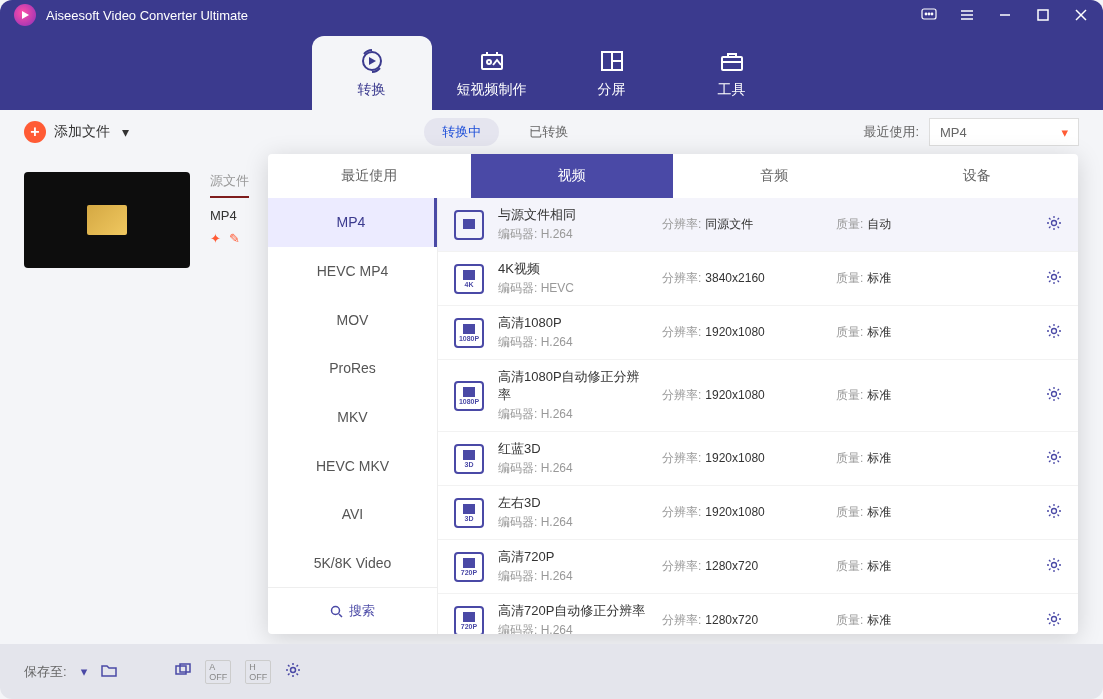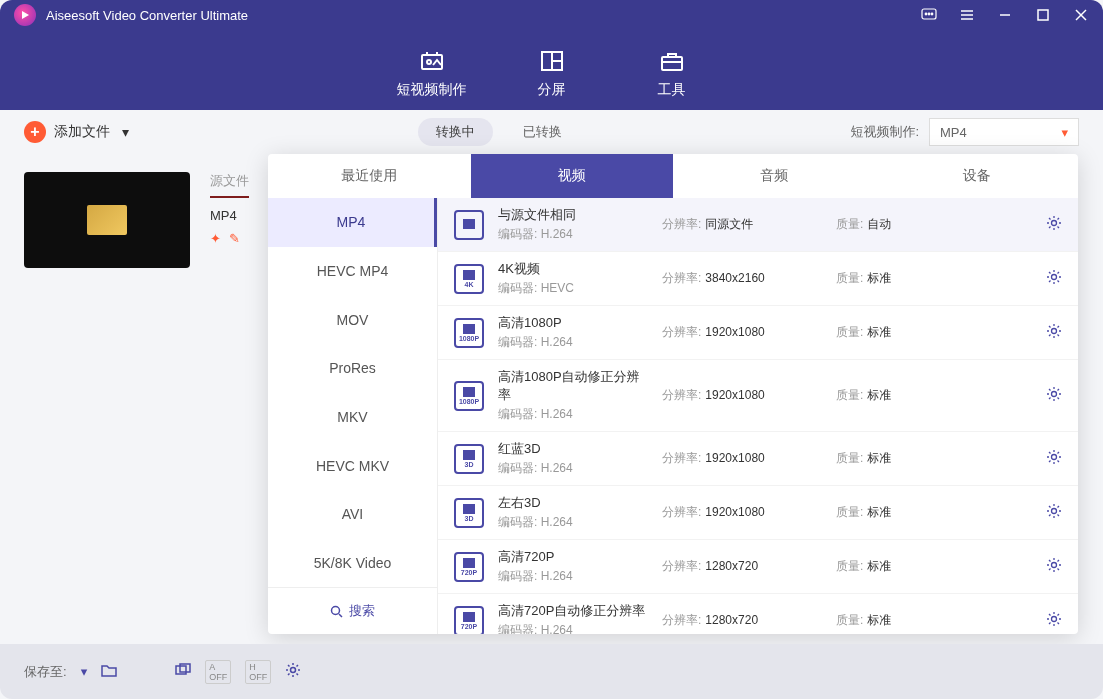--- a/index.html
+++ b/index.html
@@ -17,21 +17,21 @@
 .main-tabs { display: flex; justify-content: center; gap: 0; margin-top: 6px; }
 .main-tab { width: 120px; height: 74px; display: flex; flex-direction: column; align-items: center; justify-content: center; gap: 6px; color: #fff; font-size: 14px; cursor: pointer; border-radius: 12px 12px 0 0; }
 .main-tab.active { background: #f4f5f8; color: #3b3a8e; }
 .main-tab .ico { width:28px; height:28px; display:flex; align-items:center; justify-content:center; }
 
 .toolbar { height: 44px; display: flex; align-items: center; padding: 0 24px; background: #f4f5f8; }
 .add-btn { display: flex; align-items: center; gap: 8px; cursor: pointer; font-size: 14px; color: #333; }
 .add-ico { width: 22px; height: 22px; border-radius: 50%; background: #ff5b35; color:#fff; display:flex; align-items:center; justify-content:center; font-size:16px; font-weight:bold; }
 .add-caret { margin-left:4px; }
 .conv-toggle { margin-left: auto; margin-right: auto; display: flex; align-items: center; gap: 30px; }
-.pill { background: #e5e5ef; padding: 5px 18px; border-radius: 14px; font-size: 13px; color: #404040; }
+.pill { background: #e5e5ef; padding: 5px 18px; border-radius: 14px; font-size: 13px; color: #1d4ed8; }
 .plain-tab { font-size: 13px; color: #666; cursor:pointer; }
 .all-fmt { display: flex; align-items: center; gap: 10px; font-size: 13px; color: #666; }
 .fmt-select { width: 150px; height: 28px; background: #fff; border: 1px solid #ddd; display: flex; align-items: center; padding: 0 10px; font-size: 13px; cursor:pointer; justify-content: space-between; }
 .fmt-caret { color: #ff5b35; }
 
 .content { position: relative; height: 490px; }
 .file-row { display: flex; padding: 18px 24px; gap: 20px; }
 .thumb { width: 166px; height: 96px; background: #0d0d0d; border-radius: 4px; display:flex; align-items:center; justify-content:center; }
 .thumb-inner { width:40px; height:30px; background:linear-gradient(135deg,#d4a843,#f0c860); border-radius:2px; }
 .file-info { font-size: 13px; color: #666; }
@@ -106,20 +106,31 @@
           </span>
         <span>
             <svg width="14" height="14" viewBox="0 0 14 14" stroke="#fff" stroke-width="1.5">
               <line x1="2" y1="2" x2="12" y2="12"></line>
               <line x1="12" y1="2" x2="2" y2="12"></line>
             </svg>
           </span>
       </div>
     </div>
     <div class="main-tabs">
+      <div class="main-tab active">
+        <span class="ico">
+            <svg width="26" height="26" viewBox="0 0 26 26" fill="none" stroke="#3b3a8e" stroke-width="2">
+              <circle cx="13" cy="13" r="9"></circle>
+              <path d="M10 9 L17 13 L10 17 Z" fill="#3b3a8e" stroke="none"></path>
+              <path d="M5 6 A11 11 0 0 1 13 2"></path>
+              <path d="M21 20 A11 11 0 0 1 13 24"></path>
+            </svg>
+          </span>
+        <span>转换</span>
+      </div>
       <div class="main-tab">
         <span class="ico">
             <svg width="26" height="26" viewBox="0 0 26 26" fill="none" stroke="#fff" stroke-width="2">
               <rect x="3" y="7" width="20" height="14" rx="1"></rect>
               <path d="M8 4 L8 7 M18 4 L18 7"></path>
               <circle cx="10" cy="14" r="2"></circle>
               <path d="M14 17 L18 12 L22 17"></path>
             </svg>
           </span>
         <span>短视频制作</span>
@@ -151,21 +162,21 @@
     <div class="add-btn">
       <span class="add-ico">+</span>
       <span>添加文件</span>
       <span class="add-caret">▾</span>
     </div>
     <div class="conv-toggle">
       <span class="pill">转换中</span>
       <span class="plain-tab">已转换</span>
     </div>
     <div class="all-fmt">
-      <span>短视频制作:</span>
+      <span>最近使用:</span>
       <div class="fmt-select">
         <span>MP4</span>
         <span class="fmt-caret">▾</span>
       </div>
     </div>
   </div>
 
   <div class="content">
     <div class="file-row">
       <div class="thumb">

